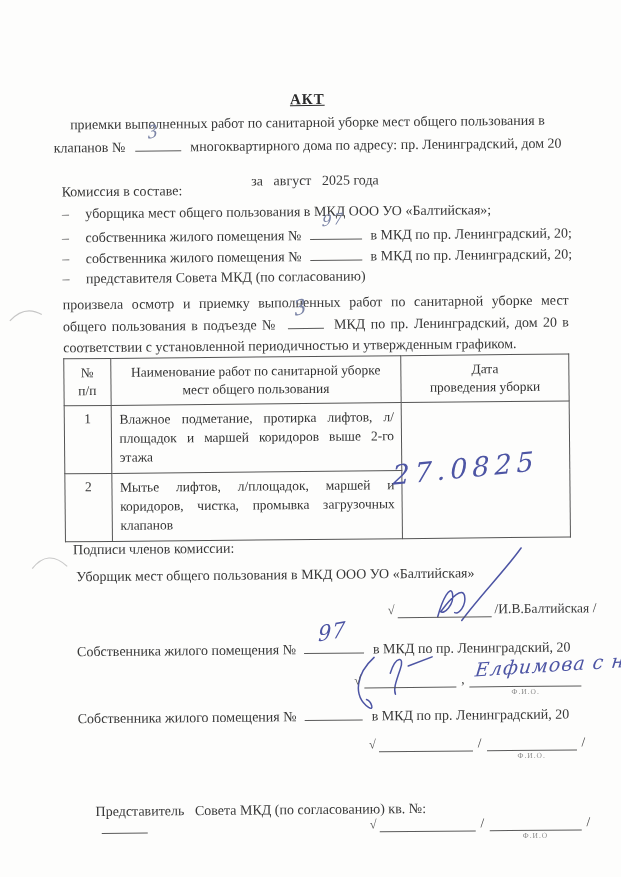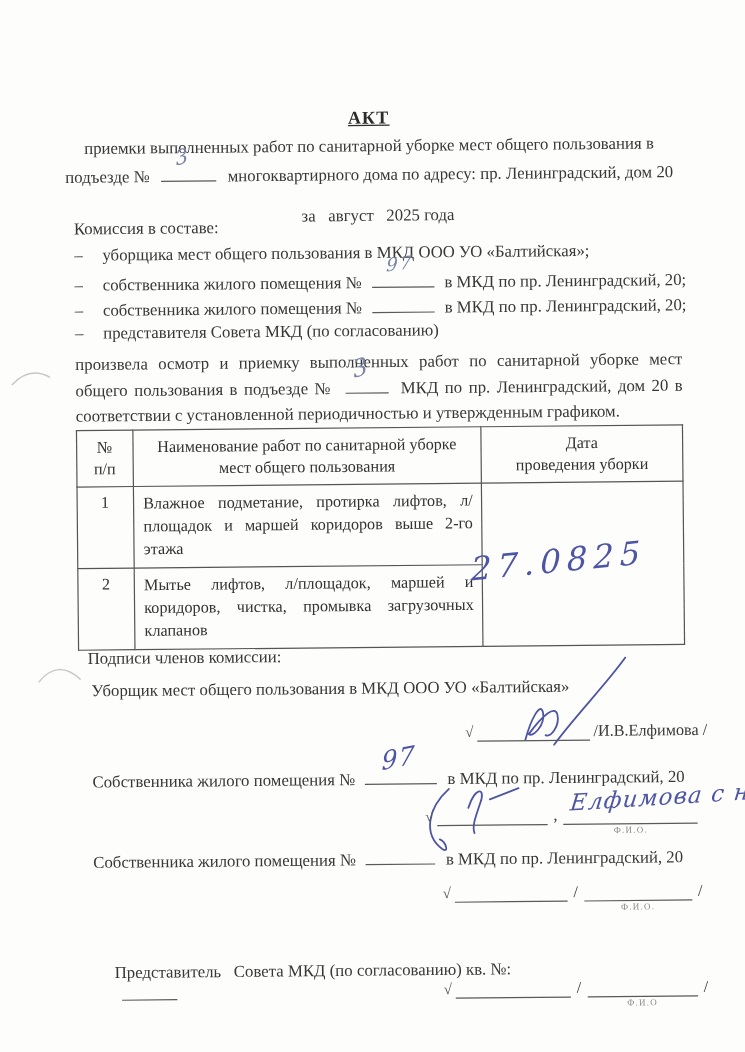--- a/index.html
+++ b/index.html
@@ -56,21 +56,21 @@
   </svg>
 
   <div class="abs center" style="top:90px;">
     <span class="doc-title">АКТ</span>
   </div>
 
   <div class="abs center body-text" style="top:115px;">
     <span>приемки выполненных работ по санитарной уборке мест общего пользования в</span>
   </div>
   <div class="abs center body-text" style="top:136px;">
-    <span>подъезде №</span>
+    <span>клапанов №</span>
     <span class="u" style="width:46px;margin:0 6px;">
       <span class="hand hand-grey hw-pos" style="left:12px;top:-16px;font-size:17px;transform:rotate(-14deg) skewX(-8deg);">3</span>
     </span>
     <span>многоквартирного дома по адресу: пр. Ленинградский, дом 20</span>
   </div>
   <div class="abs center body-text pre" style="top:157px;">
     <span class="pre">за   август   2025 года</span>
   </div>
 
   <div class="abs body-text" style="top:182px;left:64px;">
@@ -144,21 +144,21 @@
 
   <svg class="scribble" style="left:408px;top:548px;" width="130" height="80" viewBox="0 0 130 80">
     <g fill="none" stroke="#4d55a4" stroke-width="1.5" stroke-linecap="round">
       <path d="M112,2 C96,24 70,50 52,74"></path>
       <path d="M28,70 C33,52 41,38 43,47 C45,58 34,68 31,65 C43,49 53,41 55,49 C57,59 49,68 45,66"></path>
     </g>
   </svg>
   <div class="abs sig-row" style="top:603px;left:386px;">
     <span class="check">√</span>
     <span class="u" style="width:94px;"></span>
-    <span style="margin-left:3px;">/И.В.Елфимова /</span>
+    <span style="margin-left:3px;">/И.В.Балтийская /</span>
   </div>
 
   <div class="abs body-text" style="top:640px;left:75px;">
     <span>Собственника жилого помещения №</span>
     <span class="u" style="width:60px;margin:0 5px;">
       <span class="hand hw-pos" style="left:14px;top:-20px;font-size:21px;transform:rotate(-10deg) skewX(-12deg);letter-spacing:1px;">97</span>
     </span>
     <span>в МКД по пр. Ленинградский, 20</span>
   </div>
 

